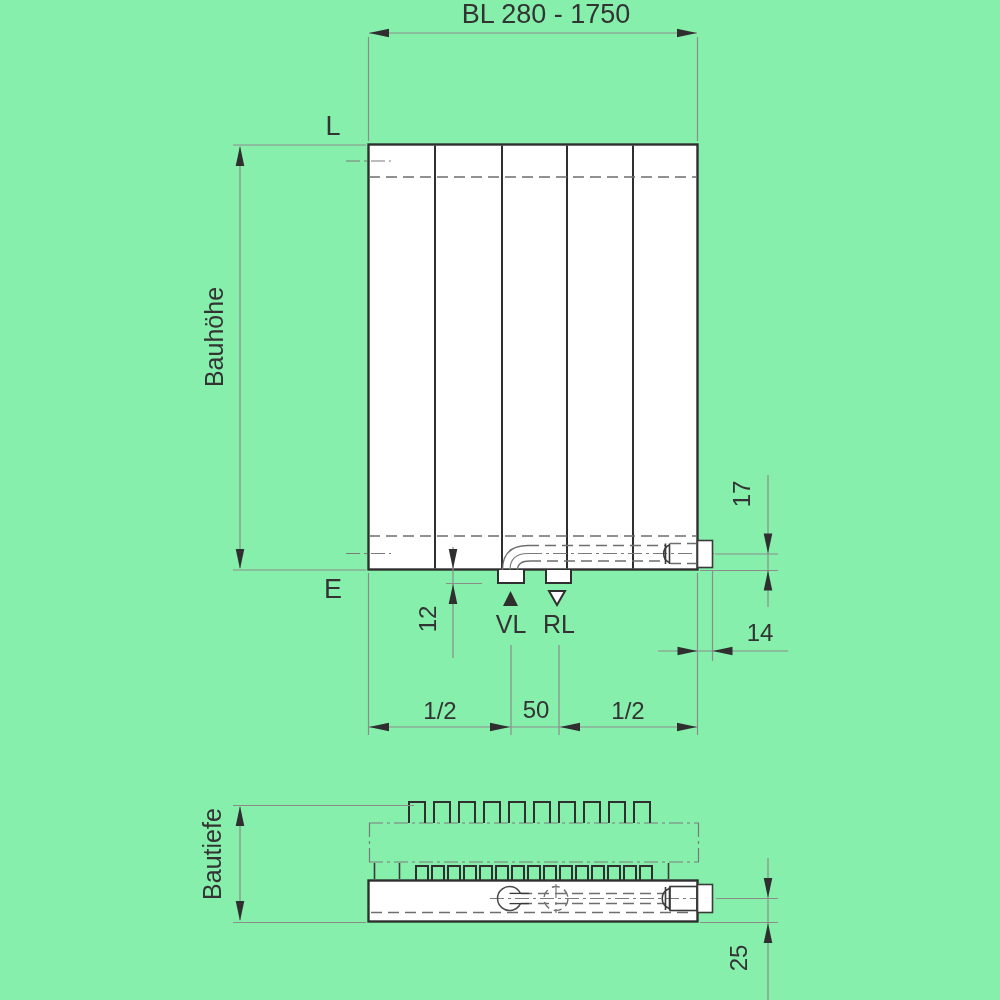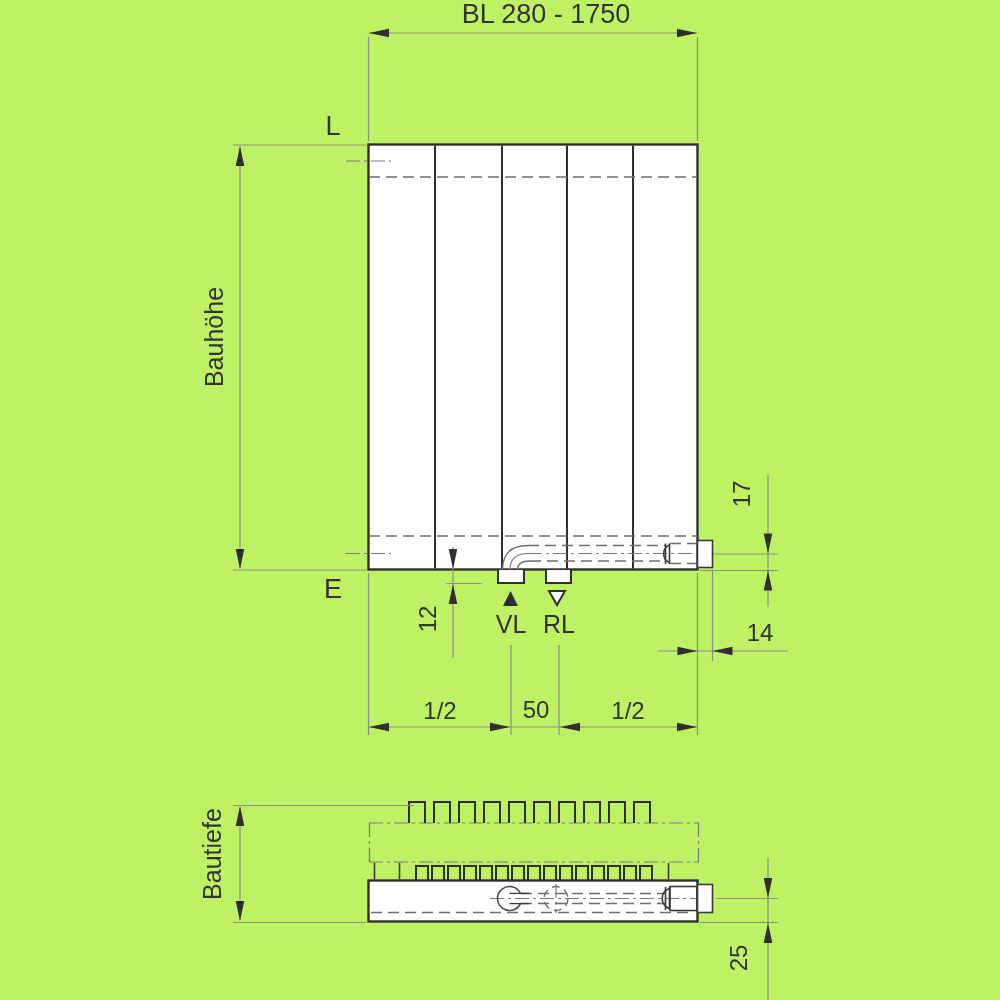--- a/index.html
+++ b/index.html
@@ -1,16 +1,16 @@
 <!DOCTYPE html>
 <html><head>
 <meta charset="utf-8">
 <style>
   html,body{margin:0;padding:0;background:#ffffff;}
-  .stage{position:relative;width:1000px;height:1000px;background:#bef264;overflow:hidden;
+  .stage{position:relative;width:1000px;height:1000px;background:#86efac;overflow:hidden;
          font-family:"Liberation Sans", sans-serif;}
   svg{position:absolute;left:0;top:0;}
   
   .outline{stroke:#2f2f2f;stroke-width:2.4;fill:none;}
   .outline-med{stroke:#2f2f2f;stroke-width:2;fill:none;}
   .outline-thin{stroke:#3a3a3a;stroke-width:1.6;fill:none;}
   .hidden-dash{stroke:#6e6e6e;stroke-width:1.5;fill:none;stroke-dasharray:11 6;}
   .centerline{stroke:#7a7a7a;stroke-width:1.2;fill:none;stroke-dasharray:14 4 3 4;}
   .dimline{stroke:#8c8c8c;stroke-width:1.2;fill:none;}
   .arrow{fill:#2f2f2f;stroke:none;}

